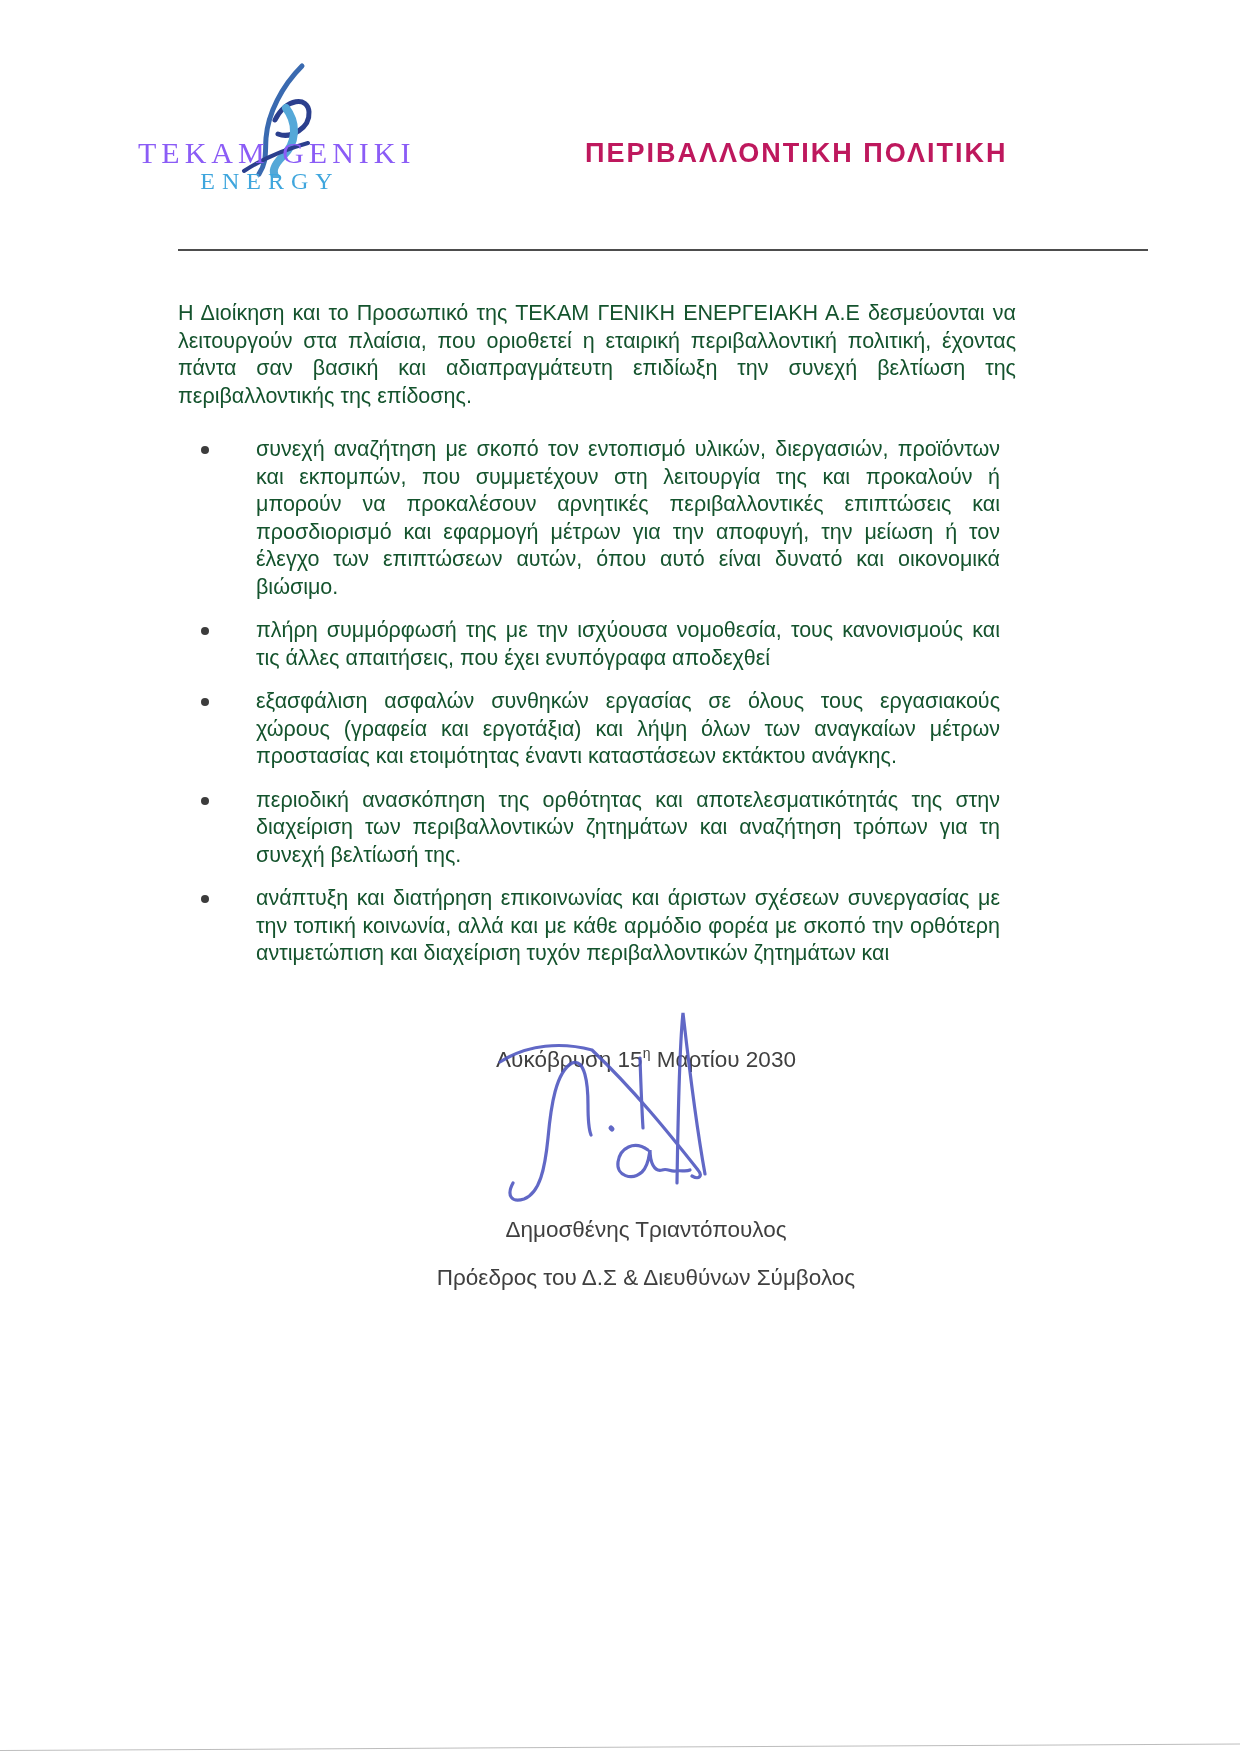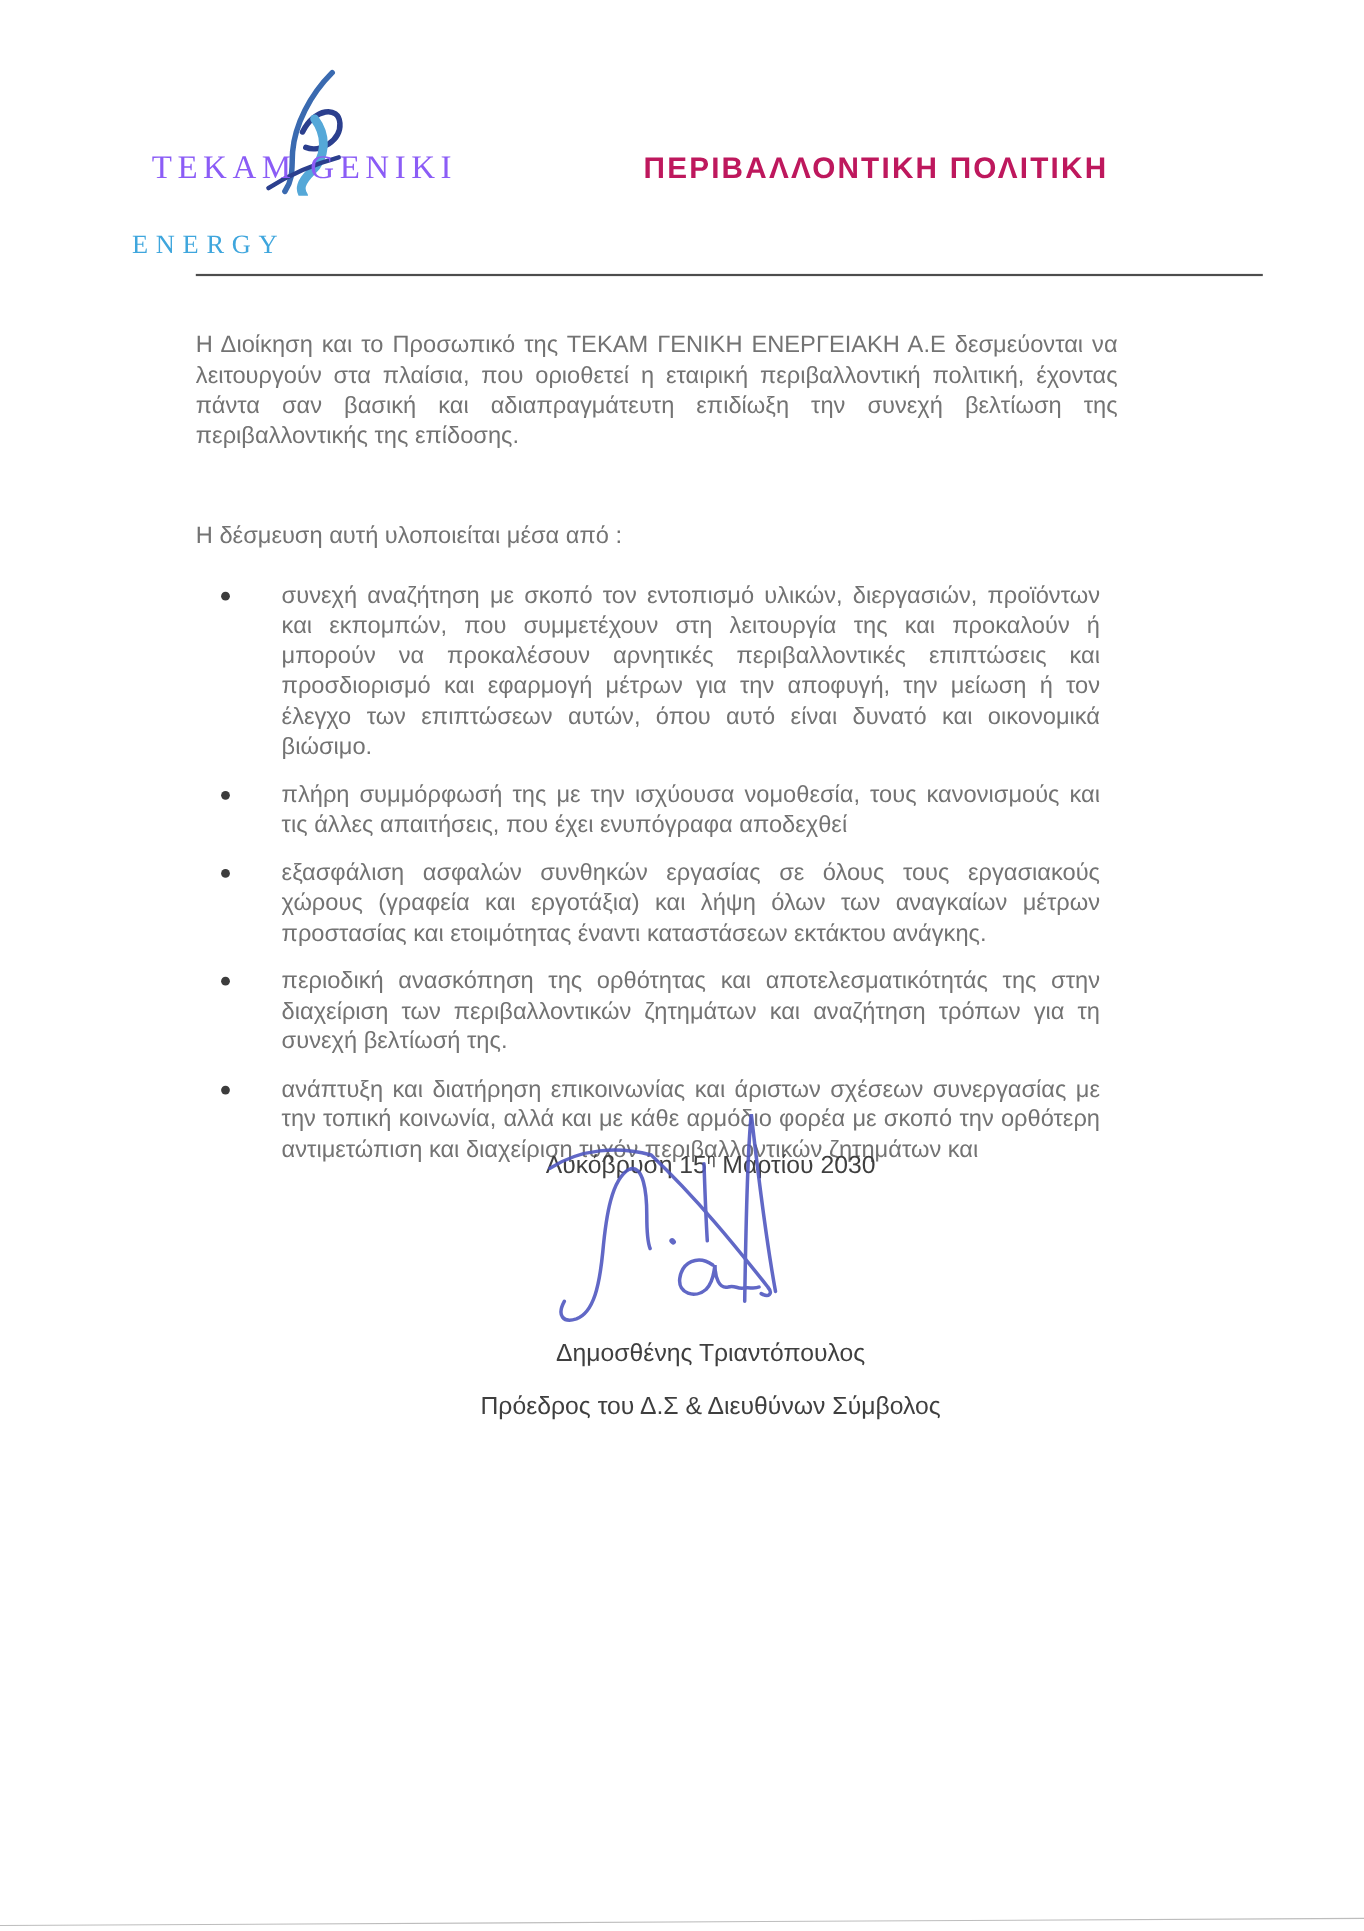--- a/index.html
+++ b/index.html
@@ -10,38 +10,38 @@
     color:#3f3f3f;
   }
   
   .logo-block { position:absolute; left:120px; top:58px; width:300px; height:150px; }
   .logo-line1 {
     position:absolute; left:18px; top:78px; width:280px;
     font-family:"Liberation Serif", serif;
     font-size:30px; letter-spacing:5px; color:#8b5cf6; white-space:nowrap;
   }
   .logo-line2 {
-    position:absolute; left:0; top:110px; width:300px; 
+    position:absolute; left:0; top:110px; width:300px; text-align:center;
     font-family:"Liberation Serif", serif;
-    font-size:24px; letter-spacing:7px; color:#3fa6dd; white-space:nowrap;margin-top:42px;
+    font-size:24px; letter-spacing:7px; color:#3fa6dd; white-space:nowrap;
   }
   .logo-swirl { position:absolute; left:110px; top:0px; }
   .doc-title {
     position:absolute; left:585px; top:138px; width:460px;
     font-size:27px; font-weight:bold; letter-spacing:2px; color:#be185d;
     white-space:nowrap;
   }
   .rule {
     position:absolute; left:178px; top:249px; width:970px; height:2px;
     background:#4d4d4d;
   }
   
   .content {
     position:absolute; left:178px; top:300px; width:838px;
-    font-size:21.5px; line-height:27.5px; color:#737373;
+    font-size:21.5px; line-height:27.5px; color:#14532d;
   }
   .justify { text-align:justify; text-align-last:left; }
   .content p { margin:0; }
   .lead { margin-top:64px !important; }
   ul.policy-list { list-style:none; margin:26px 0 0 0; padding:0; }
   ul.policy-list li { position:relative; padding-left:62px; margin:16px; }
   ul.policy-list li::before {
     content:""; position:absolute; left:7px; top:10px;
     width:8px; height:8px; border-radius:50%; background:#3c3c3c;
   }
@@ -74,21 +74,20 @@
   <div class="logo-line1">TEKAM GENIKI</div>
   <div class="logo-line2">ENERGY</div>
 </div>
 
 <div class="doc-title">ΠΕΡΙΒΑΛΛΟΝΤΙΚΗ ΠΟΛΙΤΙΚΗ</div>
 
 <div class="rule"></div>
 
 <div class="content">
   <p class="justify">Η Διοίκηση και το Προσωπικό της ΤΕΚΑΜ ΓΕΝΙΚΗ ΕΝΕΡΓΕΙΑΚΗ Α.Ε δεσμεύονται να λειτουργούν στα πλαίσια, που οριοθετεί η εταιρική περιβαλλοντική πολιτική, έχοντας πάντα σαν βασική και αδιαπραγμάτευτη επιδίωξη την συνεχή βελτίωση της περιβαλλοντικής της επίδοσης.</p>
-  <p class="lead">Η δέσμευση αυτή υλοποιείται μέσα από :</p>
   <ul class="policy-list">
     <li class="justify">συνεχή αναζήτηση με σκοπό τον εντοπισμό υλικών, διεργασιών, προϊόντων και εκπομπών, που συμμετέχουν στη λειτουργία της και προκαλούν ή μπορούν να προκαλέσουν αρνητικές περιβαλλοντικές επιπτώσεις και προσδιορισμό και εφαρμογή μέτρων για την αποφυγή, την μείωση ή τον έλεγχο των επιπτώσεων αυτών, όπου αυτό είναι δυνατό και οικονομικά βιώσιμο.</li>
     <li class="justify">πλήρη συμμόρφωσή της με την ισχύουσα νομοθεσία, τους κανονισμούς και τις άλλες απαιτήσεις, που έχει ενυπόγραφα αποδεχθεί</li>
     <li class="justify">εξασφάλιση ασφαλών συνθηκών εργασίας σε όλους τους εργασιακούς χώρους (γραφεία και εργοτάξια) και λήψη όλων των αναγκαίων μέτρων προστασίας και ετοιμότητας έναντι καταστάσεων εκτάκτου ανάγκης.</li>
     <li class="justify">περιοδική ανασκόπηση της ορθότητας και αποτελεσματικότητάς της στην διαχείριση των περιβαλλοντικών ζητημάτων και αναζήτηση τρόπων για τη συνεχή βελτίωσή της.</li>
     <li class="justify">ανάπτυξη και διατήρηση  επικοινωνίας και άριστων σχέσεων συνεργασίας με την τοπική κοινωνία, αλλά και με κάθε αρμόδιο φορέα με σκοπό την ορθότερη αντιμετώπιση και διαχείριση τυχόν περιβαλλοντικών ζητημάτων και</li>
   </ul>
 </div>
 
 <div class="sig-block">

